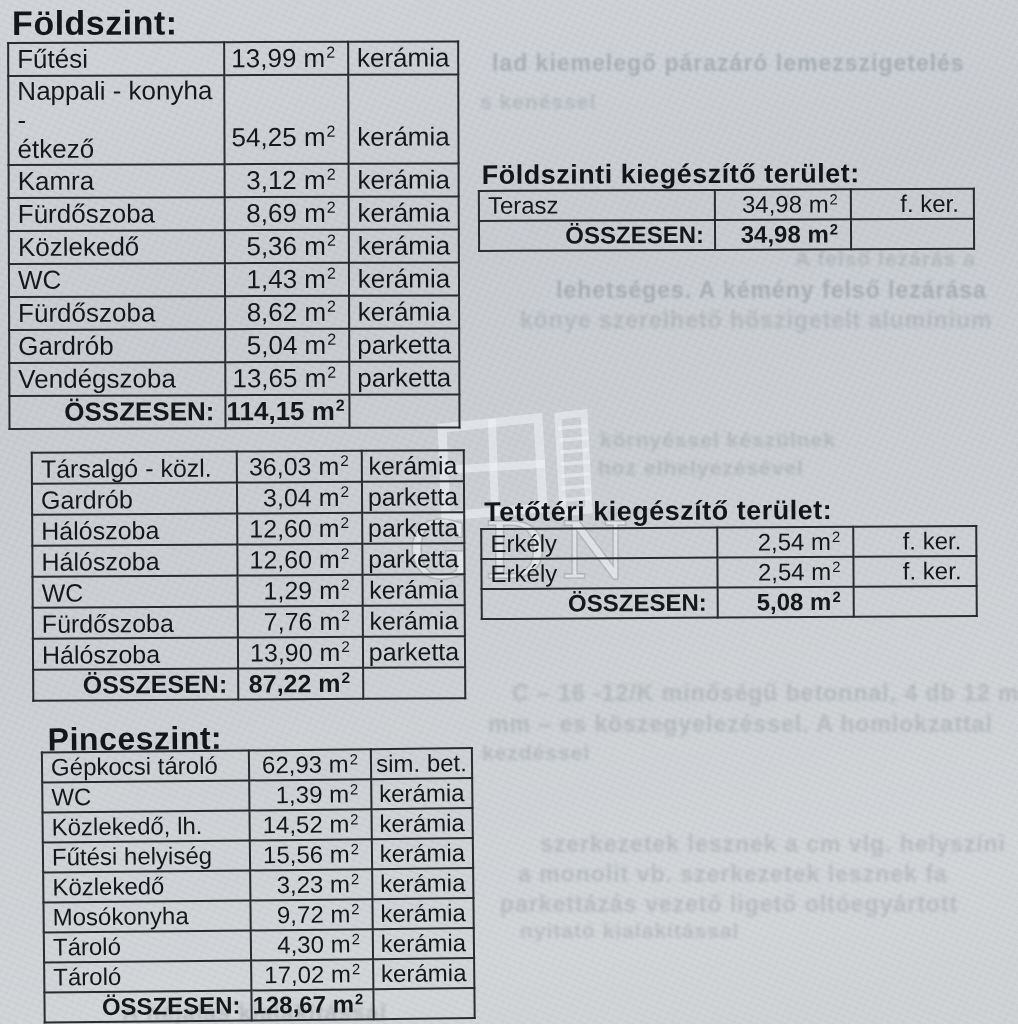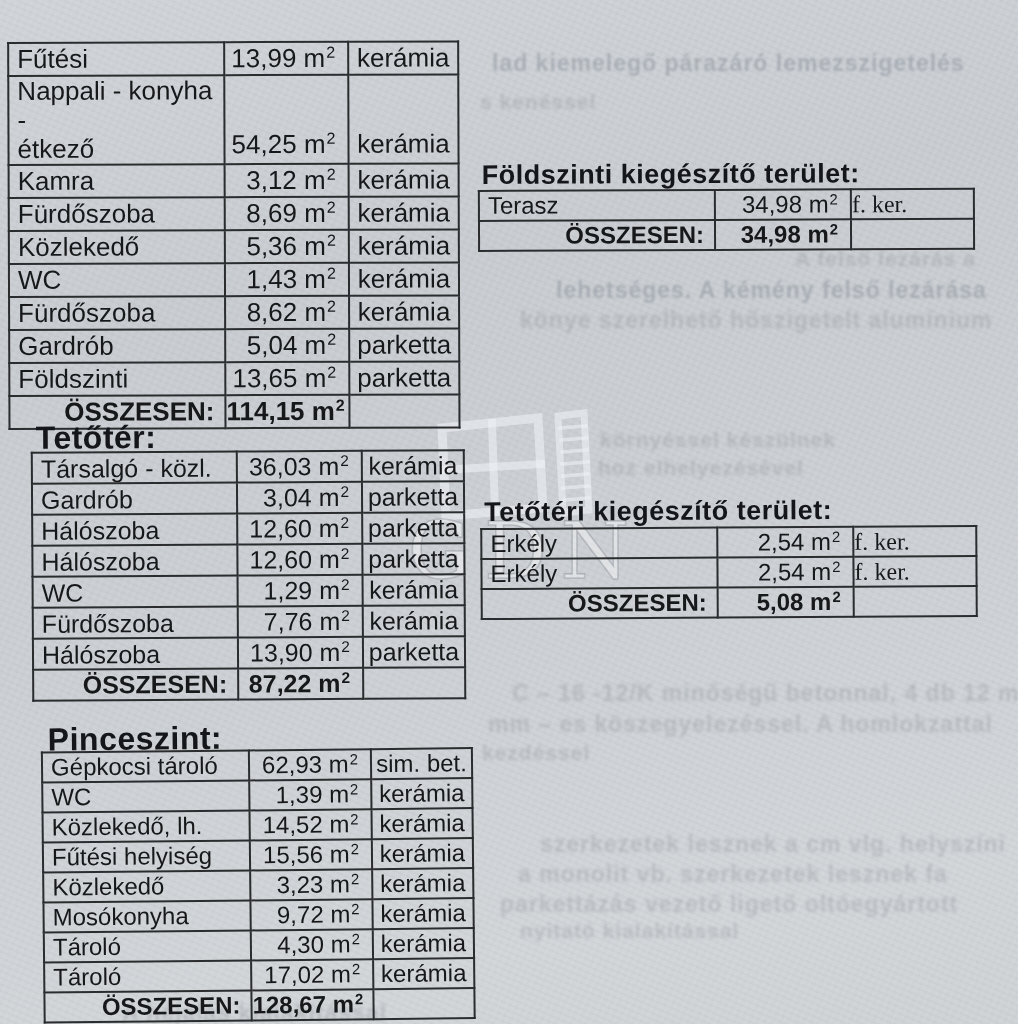--- a/index.html
+++ b/index.html
@@ -37,24 +37,24 @@
     background:transparent;color:#17181a;
   }
   table.area-table td{
     border:2.2px solid #2a2c2e;
     padding:0;overflow:hidden;
   }
   .c-name{padding-left:8px !important;text-align:left;white-space:pre-line;line-height:1.12;}
   .c-area{text-align:right;padding-right:12px !important;white-space:nowrap;}
   .c-area .sup{font-size:0.62em;position:relative;top:-0.55em;margin-left:1px;line-height:0;}
   .c-finish{text-align:center;}
-  .r-tbl .c-finish{text-align:left;padding-right:14px !important;font-family:Liberation Serif, serif;}
+  .r-tbl .c-finish{text-align:right;padding-right:14px !important;}
   .c-total-label{text-align:right;padding-right:10px !important;font-weight:bold;white-space:nowrap;}
   tr.total td{font-weight:bold;}
-  tr.row-double td.c-area, tr.row-double td.c-finish{vertical-align:bottom;padding-bottom:3px;}
+  tr.row-double td.c-area, tr.row-double td.c-finish{vertical-align:bottom;padding-bottom:10px;}
 
   #tbl-foldszint{left:7px;top:42px;width:450px;font-size:26px;}
   #tbl-foldszint tr{height:29px;}
   #tbl-foldszint tr.row-double{height:64px;}
   #tbl-tetoter{left:28px;top:452px;width:432px;font-size:25px;}
   #tbl-tetoter tr{height:28px;}
   #tbl-pinceszint{left:33px;top:752px;width:430px;font-size:24px;}
   #tbl-pinceszint tr{height:26px;}
   #tbl-r1{left:477px;top:192px;width:495px;font-size:24px;}
   #tbl-r1 tr{height:29px;}
@@ -107,20 +107,21 @@
     <span class="bleed-line bl-md bl-faint" style="left:488px;top:711px;">mm – es köszegyelezéssel. A homlokzattal</span>
     <span class="bleed-line bl-sm bl-faint" style="left:482px;top:741px;">kezdéssel</span>
     <span class="bleed-line bl-md bl-faint" style="left:540px;top:831px;">szerkezetek lesznek a cm vlg. helyszíni</span>
     <span class="bleed-line bl-md bl-faint" style="left:518px;top:861px;">a monolit vb. szerkezetek lesznek fa</span>
     <span class="bleed-line bl-md bl-faint" style="left:500px;top:891px;">parkettázás vezető ligető oltóegyártott</span>
     <span class="bleed-line bl-sm bl-faint" style="left:520px;top:919px;">nyitató kialakítással</span>
     <span class="bleed-line bl-md bl-faint" style="left:122px;top:1000px;">A héjalás kialakítással</span>
   </div>
 
   <div class="group g1">
+    <div class="sec-title" id="t-foldszint">Földszint:</div>
     <table class="area-table" id="tbl-foldszint">
       <colgroup>
           <col style="width:216px">
           <col style="width:124px">
           <col style="width:110px">
         </colgroup>
       <tbody>
           <tr>
             <td class="c-name">Fűtési</td>
             <td class="c-area">13,99 m<span class="sup">2</span></td>
@@ -156,21 +157,21 @@
             <td class="c-name">Fürdőszoba</td>
             <td class="c-area">8,62 m<span class="sup">2</span></td>
             <td class="c-finish">kerámia</td>
           </tr>
           <tr>
             <td class="c-name">Gardrób</td>
             <td class="c-area">5,04 m<span class="sup">2</span></td>
             <td class="c-finish">parketta</td>
           </tr>
           <tr>
-            <td class="c-name">Földszinti</td>
+            <td class="c-name">Vendégszoba</td>
             <td class="c-area">13,65 m<span class="sup">2</span></td>
             <td class="c-finish">parketta</td>
           </tr>
           <tr class="total">
             <td class="c-total-label">ÖSSZESEN:</td>
             <td class="c-area">114,15 m<span class="sup">2</span></td>
             <td class="c-finish"></td>
           </tr>
         </tbody>
     </table>
@@ -193,21 +194,20 @@
           <tr class="total">
             <td class="c-total-label">ÖSSZESEN:</td>
             <td class="c-area">34,98 m<span class="sup">2</span></td>
             <td class="c-finish"></td>
           </tr>
         </tbody>
     </table>
   </div>
 
   <div class="group g2">
-    <div class="sec-title" id="t-tetoter">Tetőtér:</div>
     <table class="area-table" id="tbl-tetoter">
       <colgroup>
           <col style="width:205px">
           <col style="width:125px">
           <col style="width:102px">
         </colgroup>
       <tbody>
           <tr>
             <td class="c-name">Társalgó - közl.</td>
             <td class="c-area">36,03 m<span class="sup">2</span></td>

